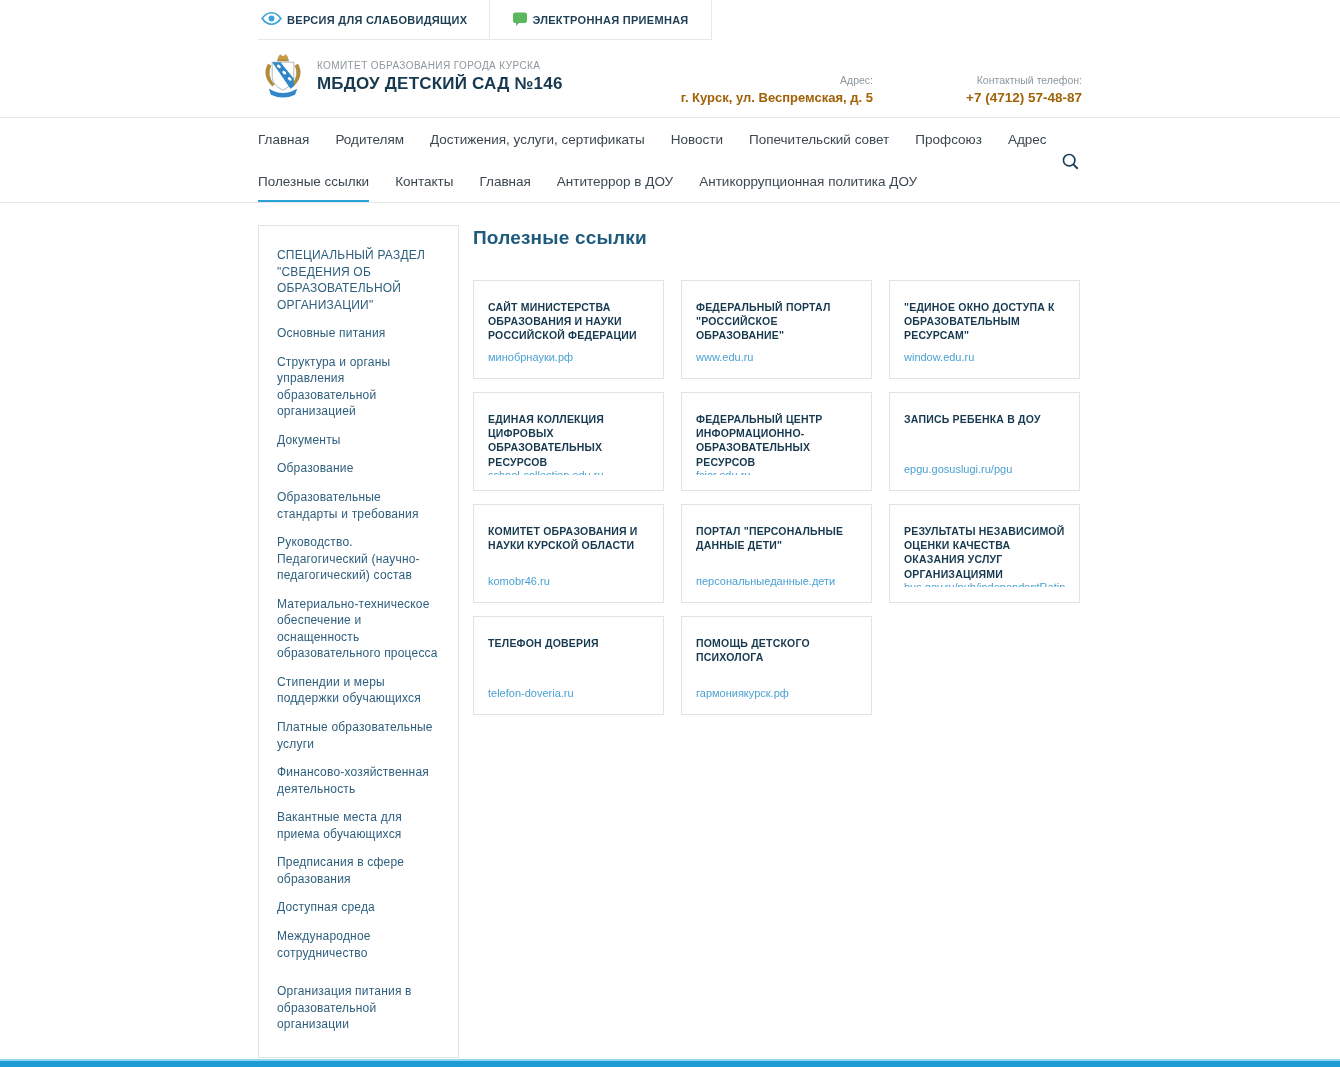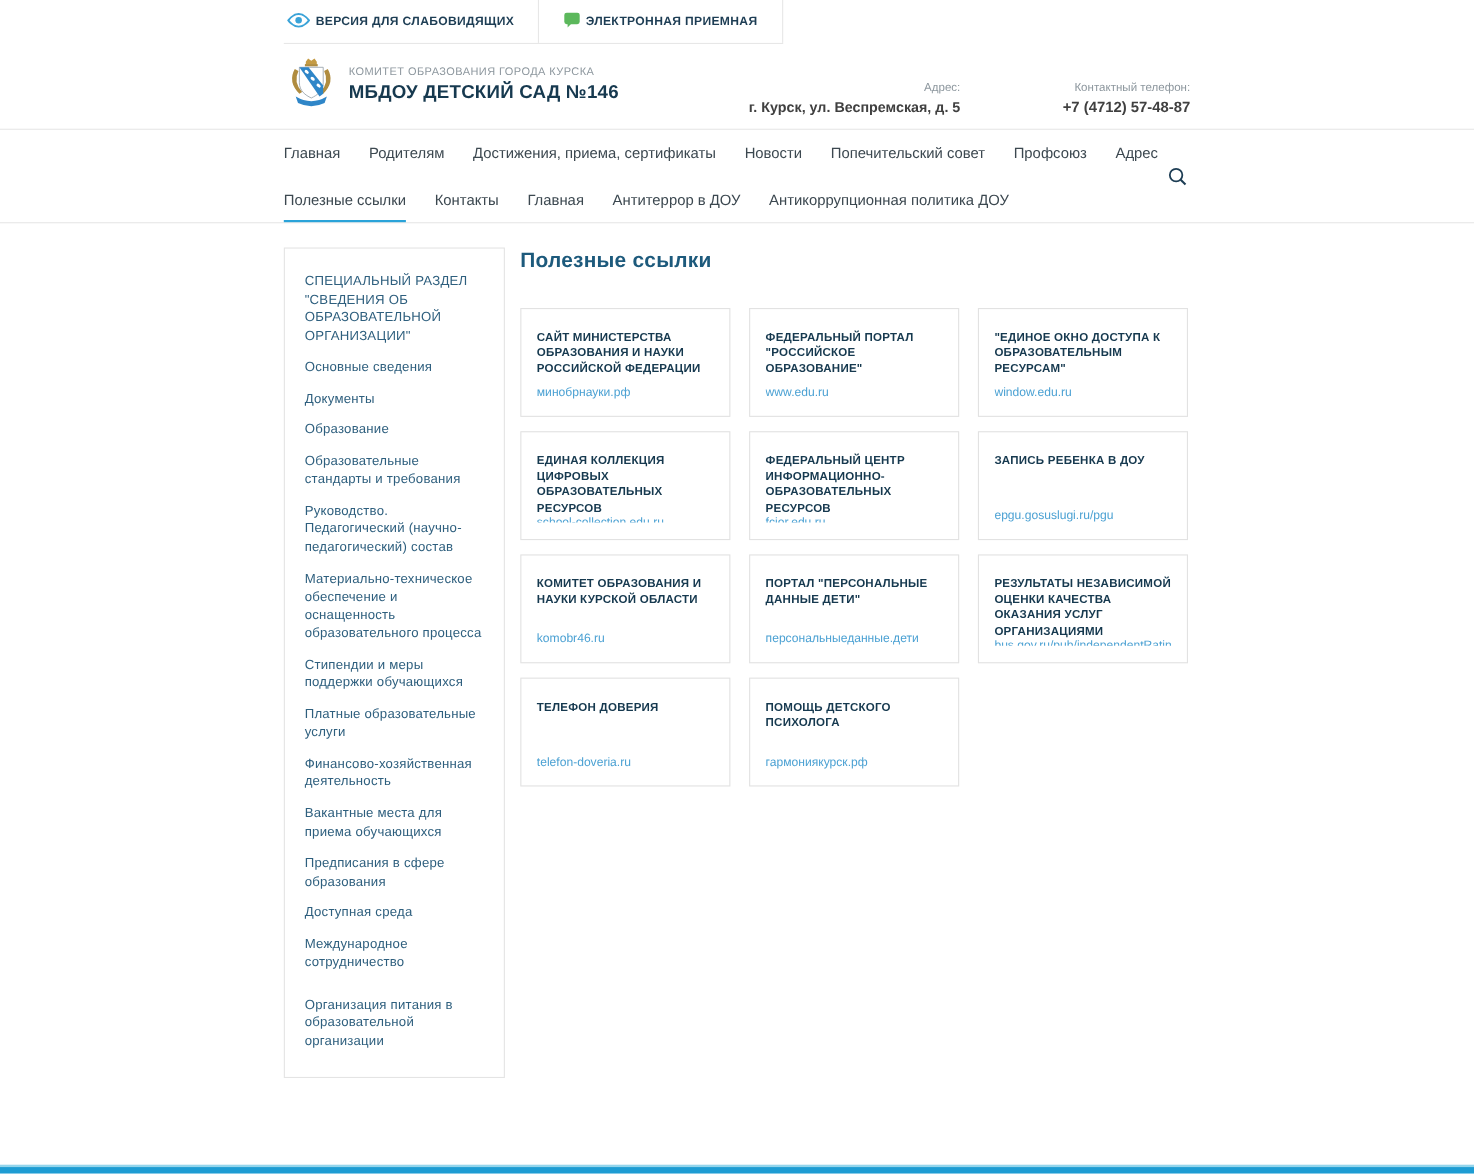--- a/index.html
+++ b/index.html
@@ -23,21 +23,21 @@
   
   header { padding:9px 0 12px; }
   .header-inner { display:flex; align-items:center; }
   .logo-block { display:flex; align-items:center; gap:9px; cursor:pointer; }
   .org-small { font-size:10px; color:#8d979e; letter-spacing:.4px; margin-bottom:3px; }
   .org-title { font-size:17px; font-weight:bold; color:#16394f; letter-spacing:.2px; }
   .hblock { text-align:right; }
   .hblock.address { margin-left:auto; padding-right:2px; }
   .hblock.phone { width:207px; }
   .hlabel { font-size:10.5px; color:#8d979e; margin-bottom:4px;margin-top:25px; }
-  .hvalue { font-size:13px; font-weight:bold; color:#404040;margin-left:23px; }
+  .hvalue { font-size:13px; font-weight:bold; color:#a16207;margin-left:23px; }
   .hvalue.phone-value { font-size:13.5px; }
 
   
   nav { border-top:1px solid #e7e7e7; border-bottom:1px solid #e7e7e7; }
   .nav-inner { position:relative; }
   .nav-row { display:flex; flex-wrap:wrap; }
   .nav-row .nav-link {
     display:inline-block; padding:14px 0 12px; margin-right:26px;
     font-size:13.5px; color:#3c4850; text-decoration:none; cursor:pointer;
   }
@@ -144,21 +144,21 @@
     </div>
   </div>
 </header>
 
 <nav>
   <div class="container nav-inner">
     <div class="nav-row" id="nav-row1">
 
     <a class="nav-link">Главная</a>
         <a class="nav-link">Родителям</a>
-        <a class="nav-link">Достижения, приема, сертификаты</a>
+        <a class="nav-link">Достижения, услуги, сертификаты</a>
         <a class="nav-link">Новости</a>
         <a class="nav-link">Попечительский совет</a>
         <a class="nav-link">Профсоюз</a>
         <a class="nav-link">Адрес</a>
       </div>
     <div class="nav-row" id="nav-row2">
 
     <a class="nav-link active">Полезные ссылки</a>
         <a class="nav-link">Контакты</a>
         <a class="nav-link">Главная</a>
@@ -173,21 +173,22 @@
         </svg>
       </span>
     </div>
   </div>
 </nav>
 
 <div class="container main">
   <aside>
 
   <a class="side-link">СПЕЦИАЛЬНЫЙ РАЗДЕЛ "СВЕДЕНИЯ ОБ ОБРАЗОВАТЕЛЬНОЙ ОРГАНИЗАЦИИ"</a>
-      <a class="side-link">Основные сведения</a>
+      <a class="side-link">Основные питания</a>
+      <a class="side-link">Структура и органы управления образовательной организацией</a>
       <a class="side-link">Документы</a>
       <a class="side-link">Образование</a>
       <a class="side-link">Образовательные стандарты и требования</a>
       <a class="side-link">Руководство. Педагогический (научно-педагогический) состав</a>
       <a class="side-link">Материально-техническое обеспечение и оснащенность образовательного процесса</a>
       <a class="side-link">Стипендии и меры поддержки обучающихся</a>
       <a class="side-link">Платные образовательные услуги</a>
       <a class="side-link">Финансово-хозяйственная деятельность</a>
       <a class="side-link">Вакантные места для приема обучающихся</a>
       <a class="side-link">Предписания в сфере образования</a>

